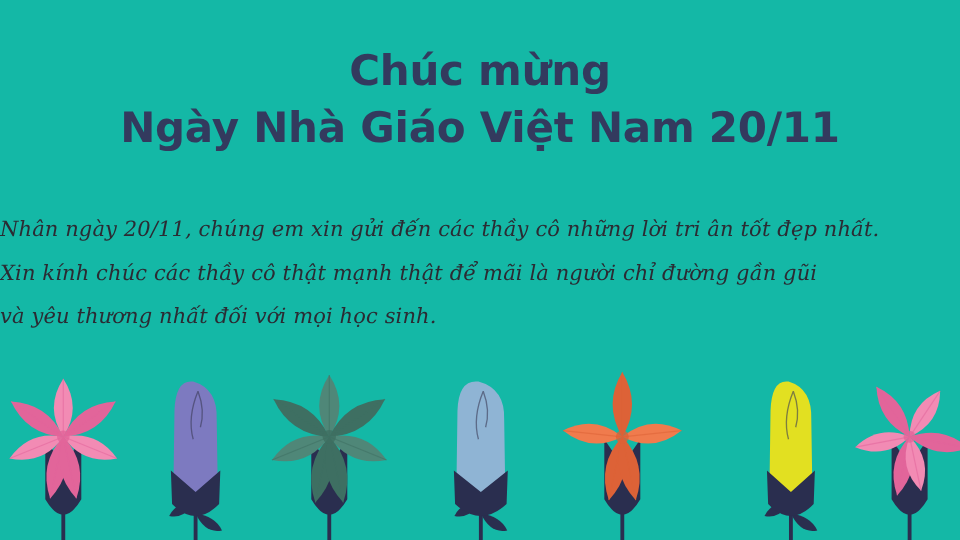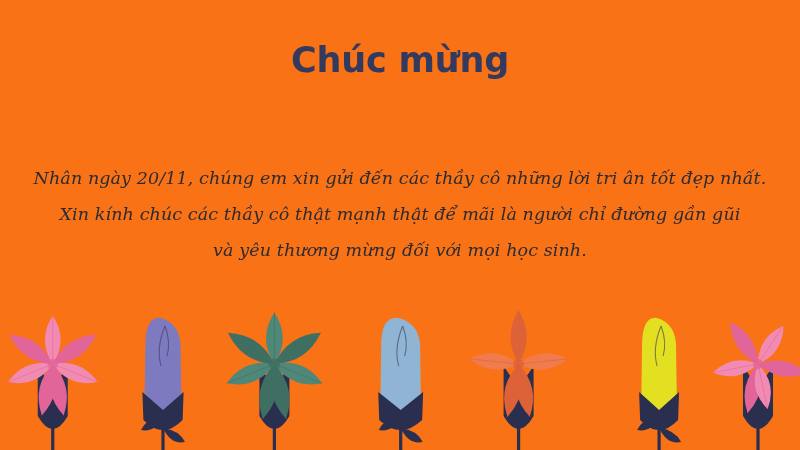--- a/index.html
+++ b/index.html
@@ -10,21 +10,21 @@
     width: 800px;
     height: 450px;
     overflow: hidden;
     background: #edf0f4;
     font-family: "Liberation Sans", sans-serif;
   }
   #card {
     position: relative;
     width: 800px;
     height: 450px;
-    background: #f97316;
+    background: #14b8a6;
     overflow: hidden;
   }
 
   
   #heading {
     position: absolute;
     top: 38px;
     left: 0;
     width: 800px;
     text-align: center;
@@ -42,24 +42,23 @@
     line-height: 44px;
   }
   #title-line-2 {
     font-size: 35px;
     line-height: 50px;
   }
 
   
   #message {
     position: absolute;
-    top: 160px;
+    top: 174px;
     left: 0;
     width: 800px;
-    text-align: center;
     z-index: 5;
   }
   .msg-line {
     display: block;
     color: #2b2b33;
     font-family: "DejaVu Serif", serif;
     font-style: italic;
     font-size: 17.5px;
     line-height: 36px;
     letter-spacing: 0.1px;
@@ -80,26 +79,27 @@
   }
   .plant svg { display: block; overflow: visible; }
 </style>
 </head>
 <body>
 
 <div id="card">
 
   <div id="heading">
     <span class="title-line" id="title-line-1">Chúc mừng</span>
+    <span class="title-line" id="title-line-2">Ngày Nhà Giáo Việt Nam 20/11</span>
   </div>
 
   <div id="message">
     <span class="msg-line">Nhân ngày 20/11, chúng em xin gửi đến các thầy cô những lời tri ân tốt đẹp nhất.</span>
     <span class="msg-line">Xin kính chúc các thầy cô thật mạnh thật để mãi là người chỉ đường gần gũi</span>
-    <span class="msg-line">và yêu thương mừng đối với mọi học sinh.</span>
+    <span class="msg-line">và yêu thương nhất đối với mọi học sinh.</span>
   </div>
 
   <div id="garden">
       <div class="plant" style="left: -47.25px;">
         <svg width="199.5" height="170" viewBox="0 0 199.5 170">
           <rect x="98.15" y="92" width="3.2" height="78" fill="#2a2e4f"></rect>
           <path d="M84.75 86 L99.75 108 L114.75 86 L114.75 136 Q99.75 162 84.75 136 Z" fill="#2a2e4f"></path>
           <path d="M99.75 84 Q78.88649340447637 106.40176538888268 88.83463623206761 135.3527490385248 Q109.69814282759125 112.95098364964211 99.75 84 Z" fill="#e2659a"></path>
           <path d="M99.75 84 L88.83463623206761 135.3527490385248" stroke="#e2659a" stroke-width="1" fill="none" opacity="0.55"></path>
           <path d="M99.75 84 Q71.45845606591146 78.44360352156738 54.96701982442416 102.09349846198856 Q83.25856375851271 107.64989494042118 99.75 84 Z" fill="#f28bb4"></path>

